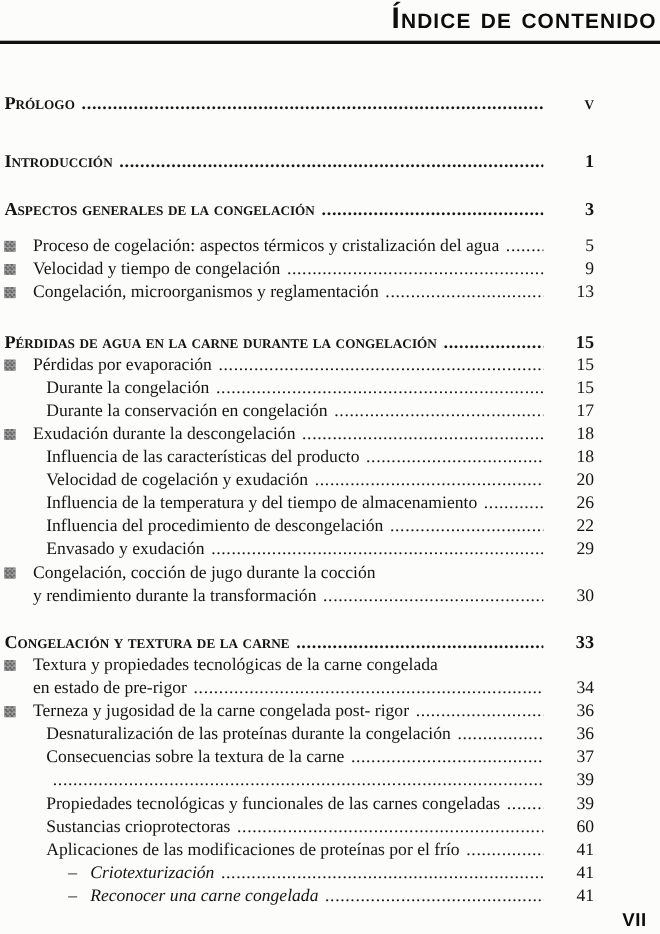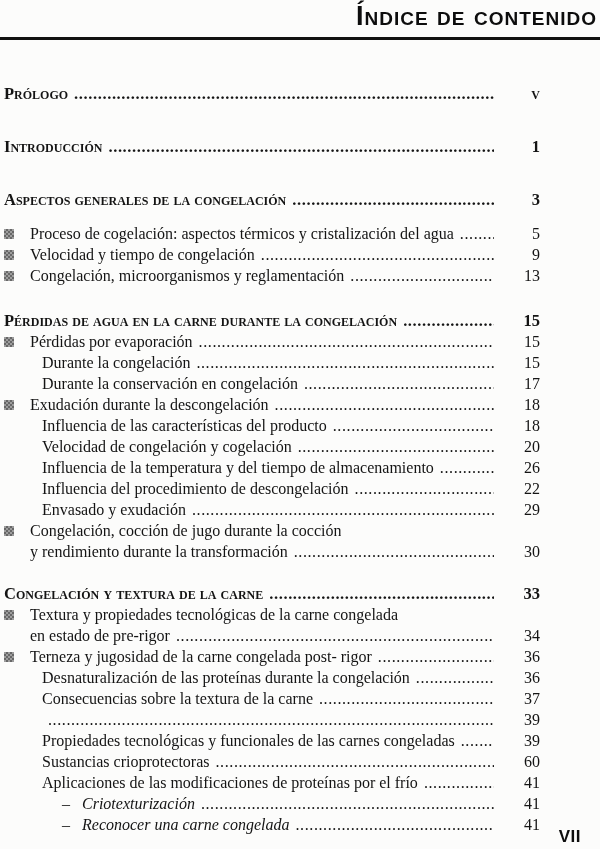--- a/index.html
+++ b/index.html
@@ -79,21 +79,21 @@
   .dots::after {
     content: "......................................................................................................................................................";
     letter-spacing: 0.6px;
   }
   .page-num {
     flex: 0 0 46px;
     text-align: right;
   }
   .folio {
     position: absolute;
-    right: 19px;
+    right: 12px;
     bottom: 2px;
     font-family: "Liberation Sans", sans-serif;
     font-weight: 700;
     font-size: 17px;
     letter-spacing: 0.5px;
     color: #0d0d0d;
     margin-top: 10px;
   }
 </style>
 </head>
@@ -111,21 +111,21 @@
         <span class="page-num">v</span>
       </div>
     </div>
     <div class="row section" style="margin-top: 32px;">
       <div class="line">
         <span class="title">Introducción</span>
         <span class="dots"></span>
         <span class="page-num">1</span>
       </div>
     </div>
-    <div class="row section" style="margin-top: 32px;">
+    <div class="row section" style="margin-top: 22px;">
       <div class="line">
         <span class="title">Aspectos generales de la congelación</span>
         <span class="dots"></span>
         <span class="page-num">3</span>
       </div>
     </div>
     <div class="row item" style="margin-top: 13px;">
       <div class="line">
         <span class="marker-item">
           <span class="bullet-sq"></span>
@@ -202,21 +202,21 @@
       <div class="line">
         <span class="spacer-sub"></span>
         <span class="title">Influencia de las características del producto</span>
         <span class="dots"></span>
         <span class="page-num">18</span>
       </div>
     </div>
     <div class="row sub">
       <div class="line">
         <span class="spacer-sub"></span>
-        <span class="title">Velocidad de congelación y cogelación</span>
+        <span class="title">Velocidad de cogelación y exudación</span>
         <span class="dots"></span>
         <span class="page-num">20</span>
       </div>
     </div>
     <div class="row sub">
       <div class="line">
         <span class="spacer-sub"></span>
         <span class="title">Influencia de la temperatura y del tiempo de almacenamiento</span>
         <span class="dots"></span>
         <span class="page-num">26</span>

